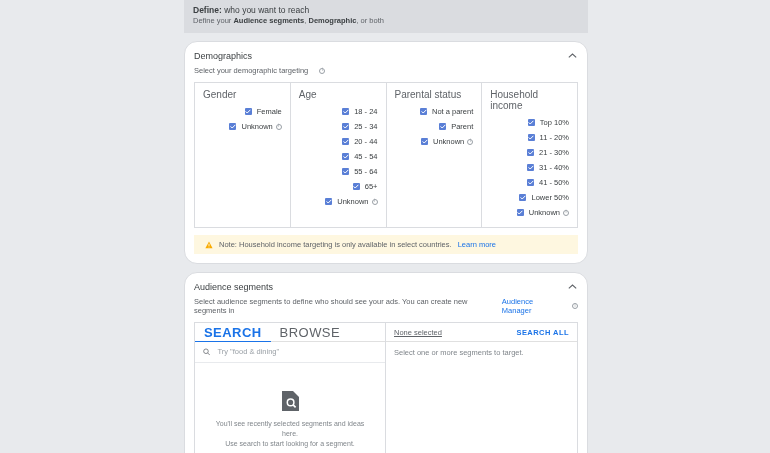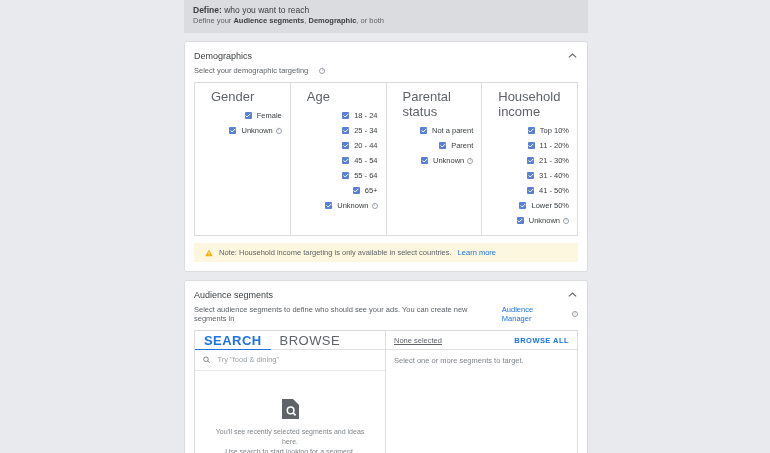--- a/index.html
+++ b/index.html
@@ -26,21 +26,21 @@
   }
   .people-l1 { font-size:8.5px; color:#3c4043; line-height:11px; }
   .people-l1 b { font-weight:bold; }
   .people-l2 { font-size:7.5px; color:#5f6368; line-height:10px; }
   .people-l2 b { font-weight:bold; color:#3c4043; }
 
   
   .card {
     background:#ffffff;
     border:1px solid #dadce0;
-    border-radius:3px;
+    border-radius:13px;
     margin-top:8px;
   }
   .card-head {
     display:flex; align-items:center; justify-content:space-between;
     padding:8px 9px 4px 9px;
   }
   .card-title { font-size:9px; color:#3c4043; }
   .chev {
     width:12px; height:12px; display:flex; align-items:center; justify-content:center;
     cursor:pointer;
@@ -68,23 +68,22 @@
     border:1px solid #dadce0;
   }
   .demo-col {
     flex:1 1 0;
     border-right:1px solid #dadce0;
     padding:6px 0 7px 0;
     min-height:128px;
   }
   .demo-col:last-child { border-right:none; }
   .col-head {
-    font-size:13px; color:#5f6368;
+    font-size:10px; color:#5f6368;
     padding:0 8px 4px 8px;
-    margin-left:8px;
   }
   .cb-row {
     display:flex; align-items:center; gap:5px;
     padding:3px 8px;
     cursor:pointer;
     justify-content:flex-end;
   }
   .cb {
     width:7px; height:7px; flex:0 0 7px;
     background:#5a7fd6;
@@ -456,21 +455,21 @@
               <div class="empty-text">
                 <div>You'll see recently selected segments and ideas here.</div>
                 <div>Use search to start looking for a segment.</div>
               </div>
             </div>
           </div>
 
           <div class="seg-right">
             <div class="right-head">
               <span class="right-head-label">None selected</span>
-              <span class="clear-all">BROWSE ALL</span>
+              <span class="clear-all">SEARCH ALL</span>
             </div>
             <div class="right-hint">Select one or more segments to target.</div>
           </div>
 
         </div>
       </div>
     </div>
 
   </div>
 </div>

